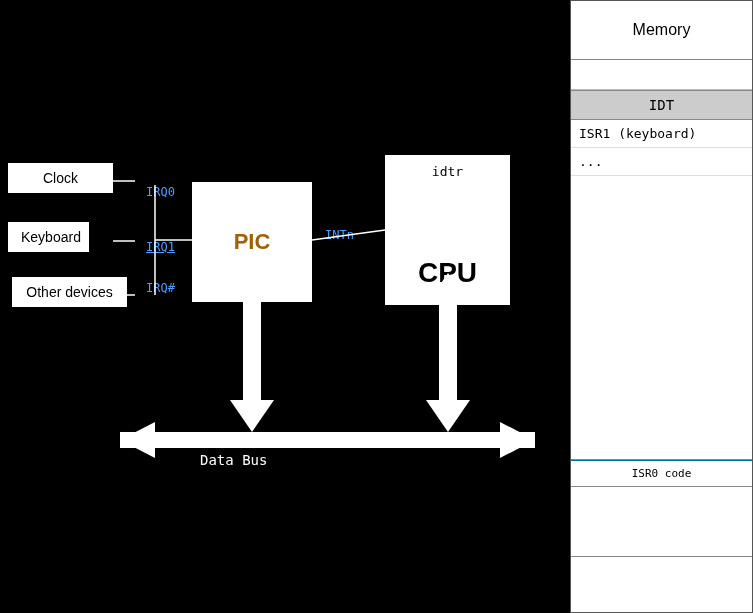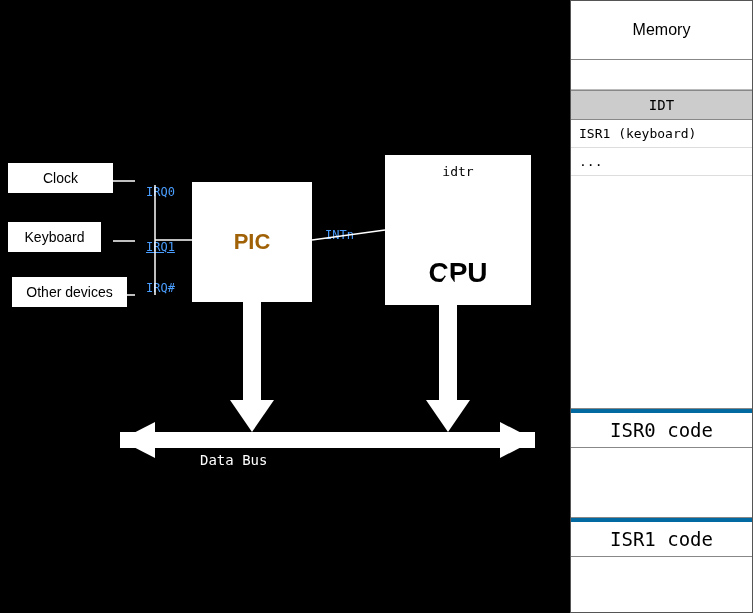--- a/index.html
+++ b/index.html
@@ -64,24 +64,24 @@
 
     .memory-empty {
       flex: 1;
       background: #fff;
       border-bottom: 1px solid #888;
     }
 
     .memory-code-label {
       text-align: center;
       padding: 6px 5px;
-      font-size: 19px;
-      font-family: monospace;
-      background: #fff;
-      border-top: 4px solid #0369a1;
+      font-size: 11px;
+      font-family: monospace;
+      background: #fff;
+      border-top: 1px solid #0369a1;
       border-bottom: 1px solid #888;
     }
 
     .memory-code-empty {
       height: 70px;
       background: #fff;
       border-bottom: 1px solid #888;
     }
 
     
@@ -137,39 +137,39 @@
   </style>
 </head>
 <body>
 
 <div id="diagram">
 
   <div class="device-box" style="left:8px; top:163px; width:105px;">
     <span>Clock</span>
   </div>
 
-  <div class="device-box" style="left:8px; top:222px; width:93px;">
+  <div class="device-box" style="left:8px; top:222px; width:81px;">
     <span>Keyboard</span>
   </div>
 
   <div class="device-box" style="left:12px; top:277px; width:115px;">
     <span>Other devices</span>
   </div>
 
   <span class="irq-label" style="left:118px; top:185px;">IRQ0</span>
   <span class="irq-label" style="left:118px; top:240px;text-decoration:underline;">IRQ1</span>
   <span class="irq-label" style="left:118px; top:281px;">IRQ#</span>
 
   <div class="pic-box" style="left:192px; top:182px; width:120px; height:120px;">
     <span>PIC</span>
   </div>
 
   <span class="intn-label" style="left:325px; top:228px;">INTn</span>
 
-  <div style="position:absolute; left:385px; top:155px; width:146px; height:150px; background:#fff; border:1.5px solid #fff;">
+  <div style="position:absolute; left:385px; top:155px; width:125px; height:150px; background:#fff; border:1.5px solid #fff;">
     <div style="position:absolute; top:8px; left:0; width:100%; text-align:center; font-family:monospace; font-size:13px; color:#000;">idtr</div>
     <div style="position:absolute; bottom:15px; left:0; width:100%; text-align:center; font-family:sans-serif; font-size:28px; font-weight:bold; color:#000;">CPU</div>
   </div>
 
   <svg class="arrows">
 
     <line x1="113" y1="181" x2="135" y2="181" stroke="#fff" stroke-width="1.5"></line>
 
     <line x1="113" y1="241" x2="135" y2="241" stroke="#fff" stroke-width="1.5"></line>
 
@@ -208,15 +208,14 @@
 
   <div class="memory-section-label">IDT</div>
   <div class="memory-item">ISR1 (keyboard)</div>
   <div class="memory-item">...</div>
 
   <div class="memory-empty"></div>
 
   <div class="memory-code-label">ISR0 code</div>
   <div class="memory-code-empty"></div>
 
-  <div class="memory-code-label">ISR1 code</div>
   <div style="height:55px; background:#fff;"></div>
 </div>
 
 </body></html>

